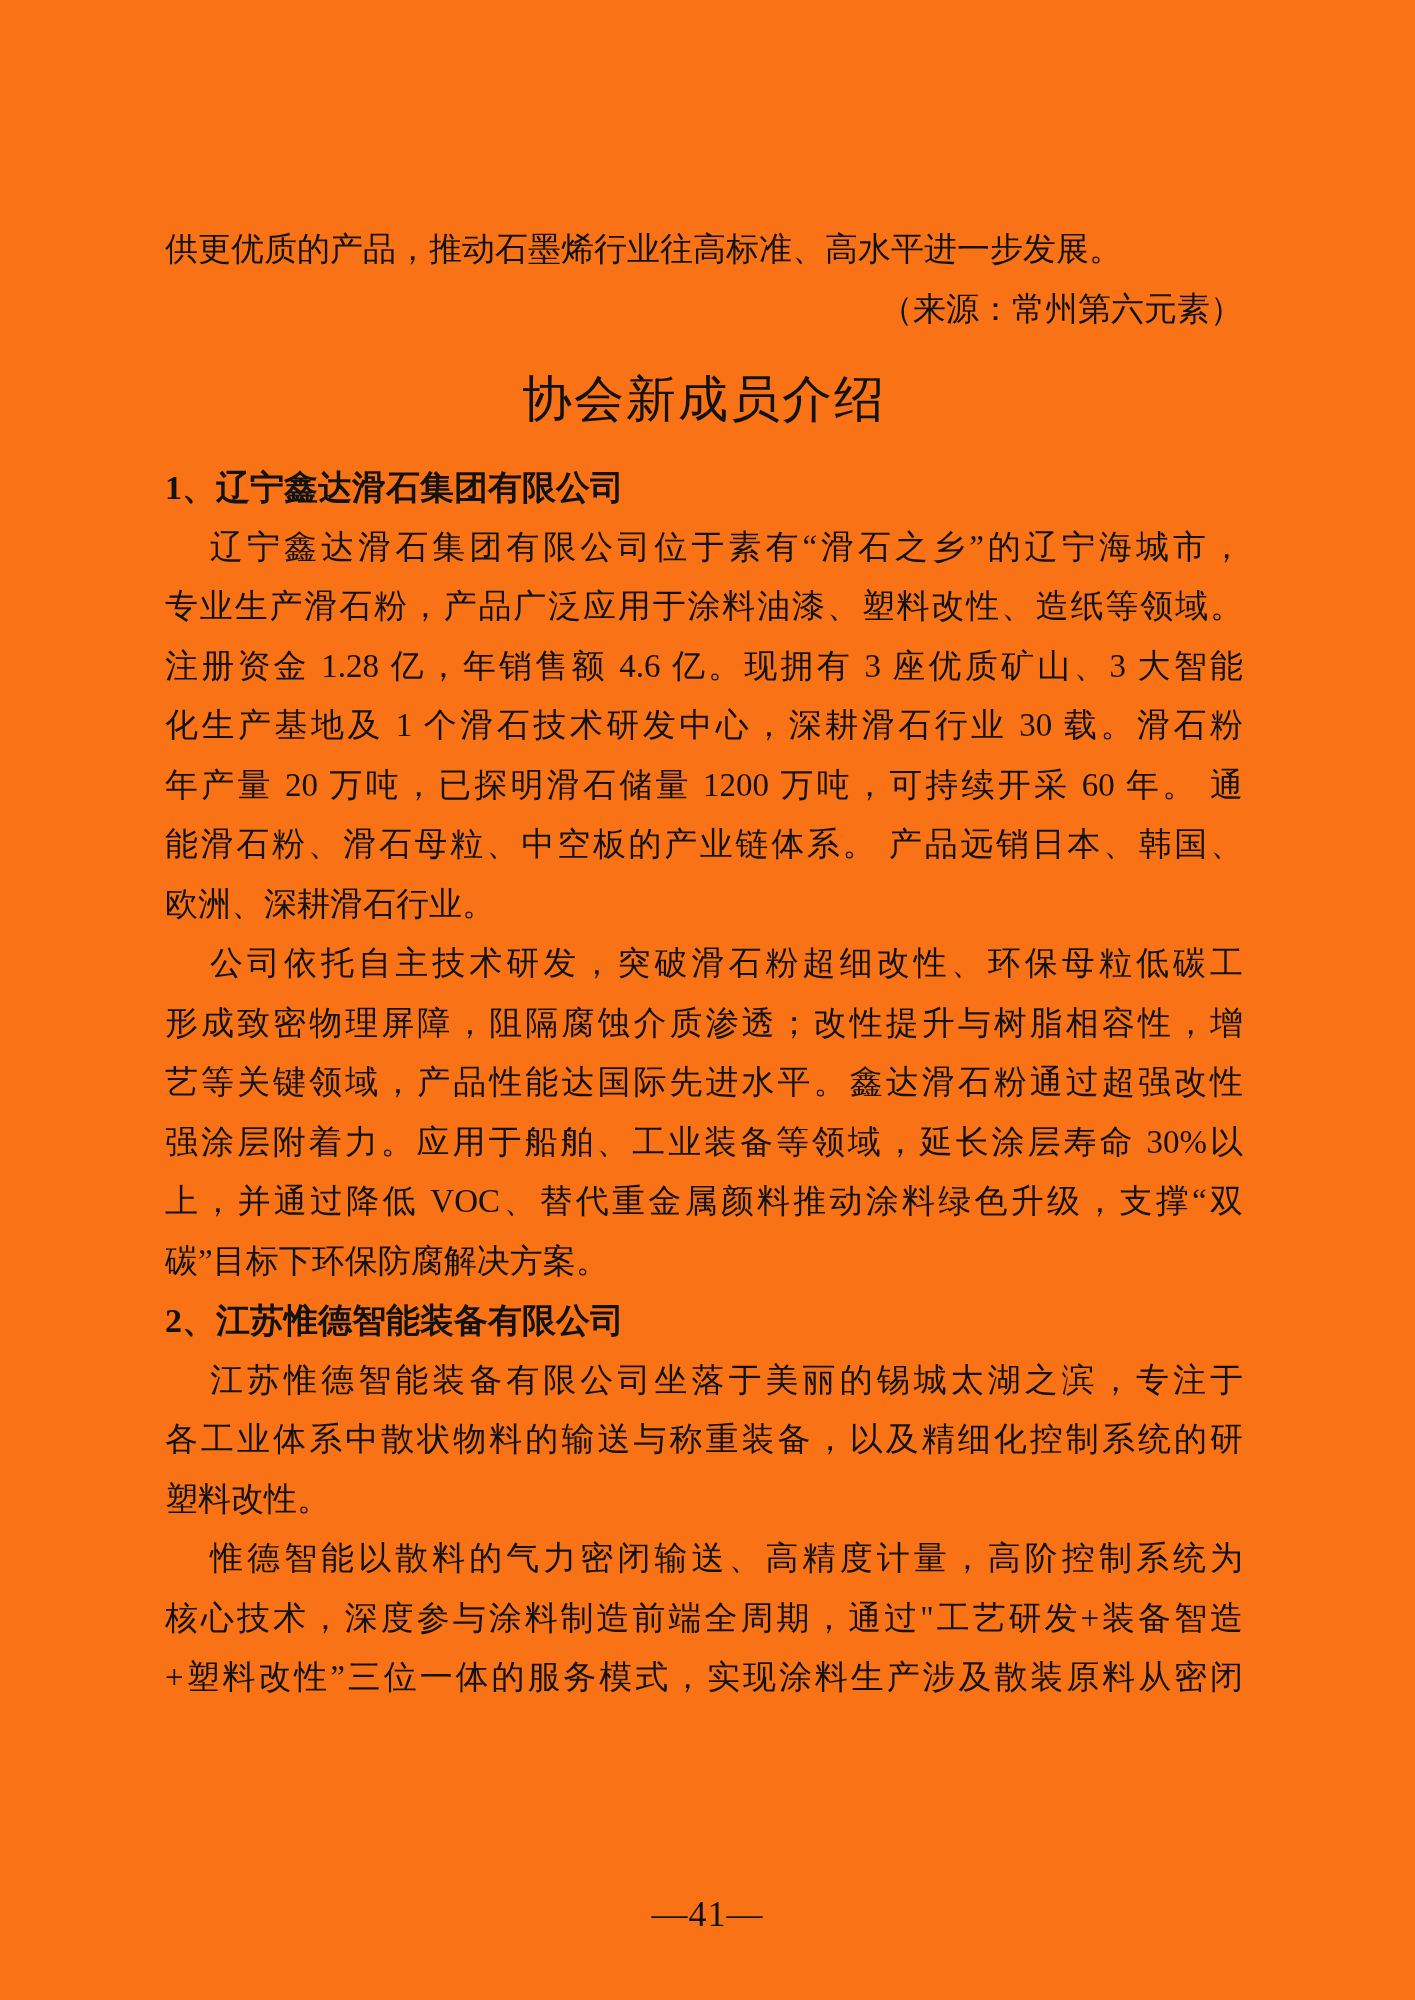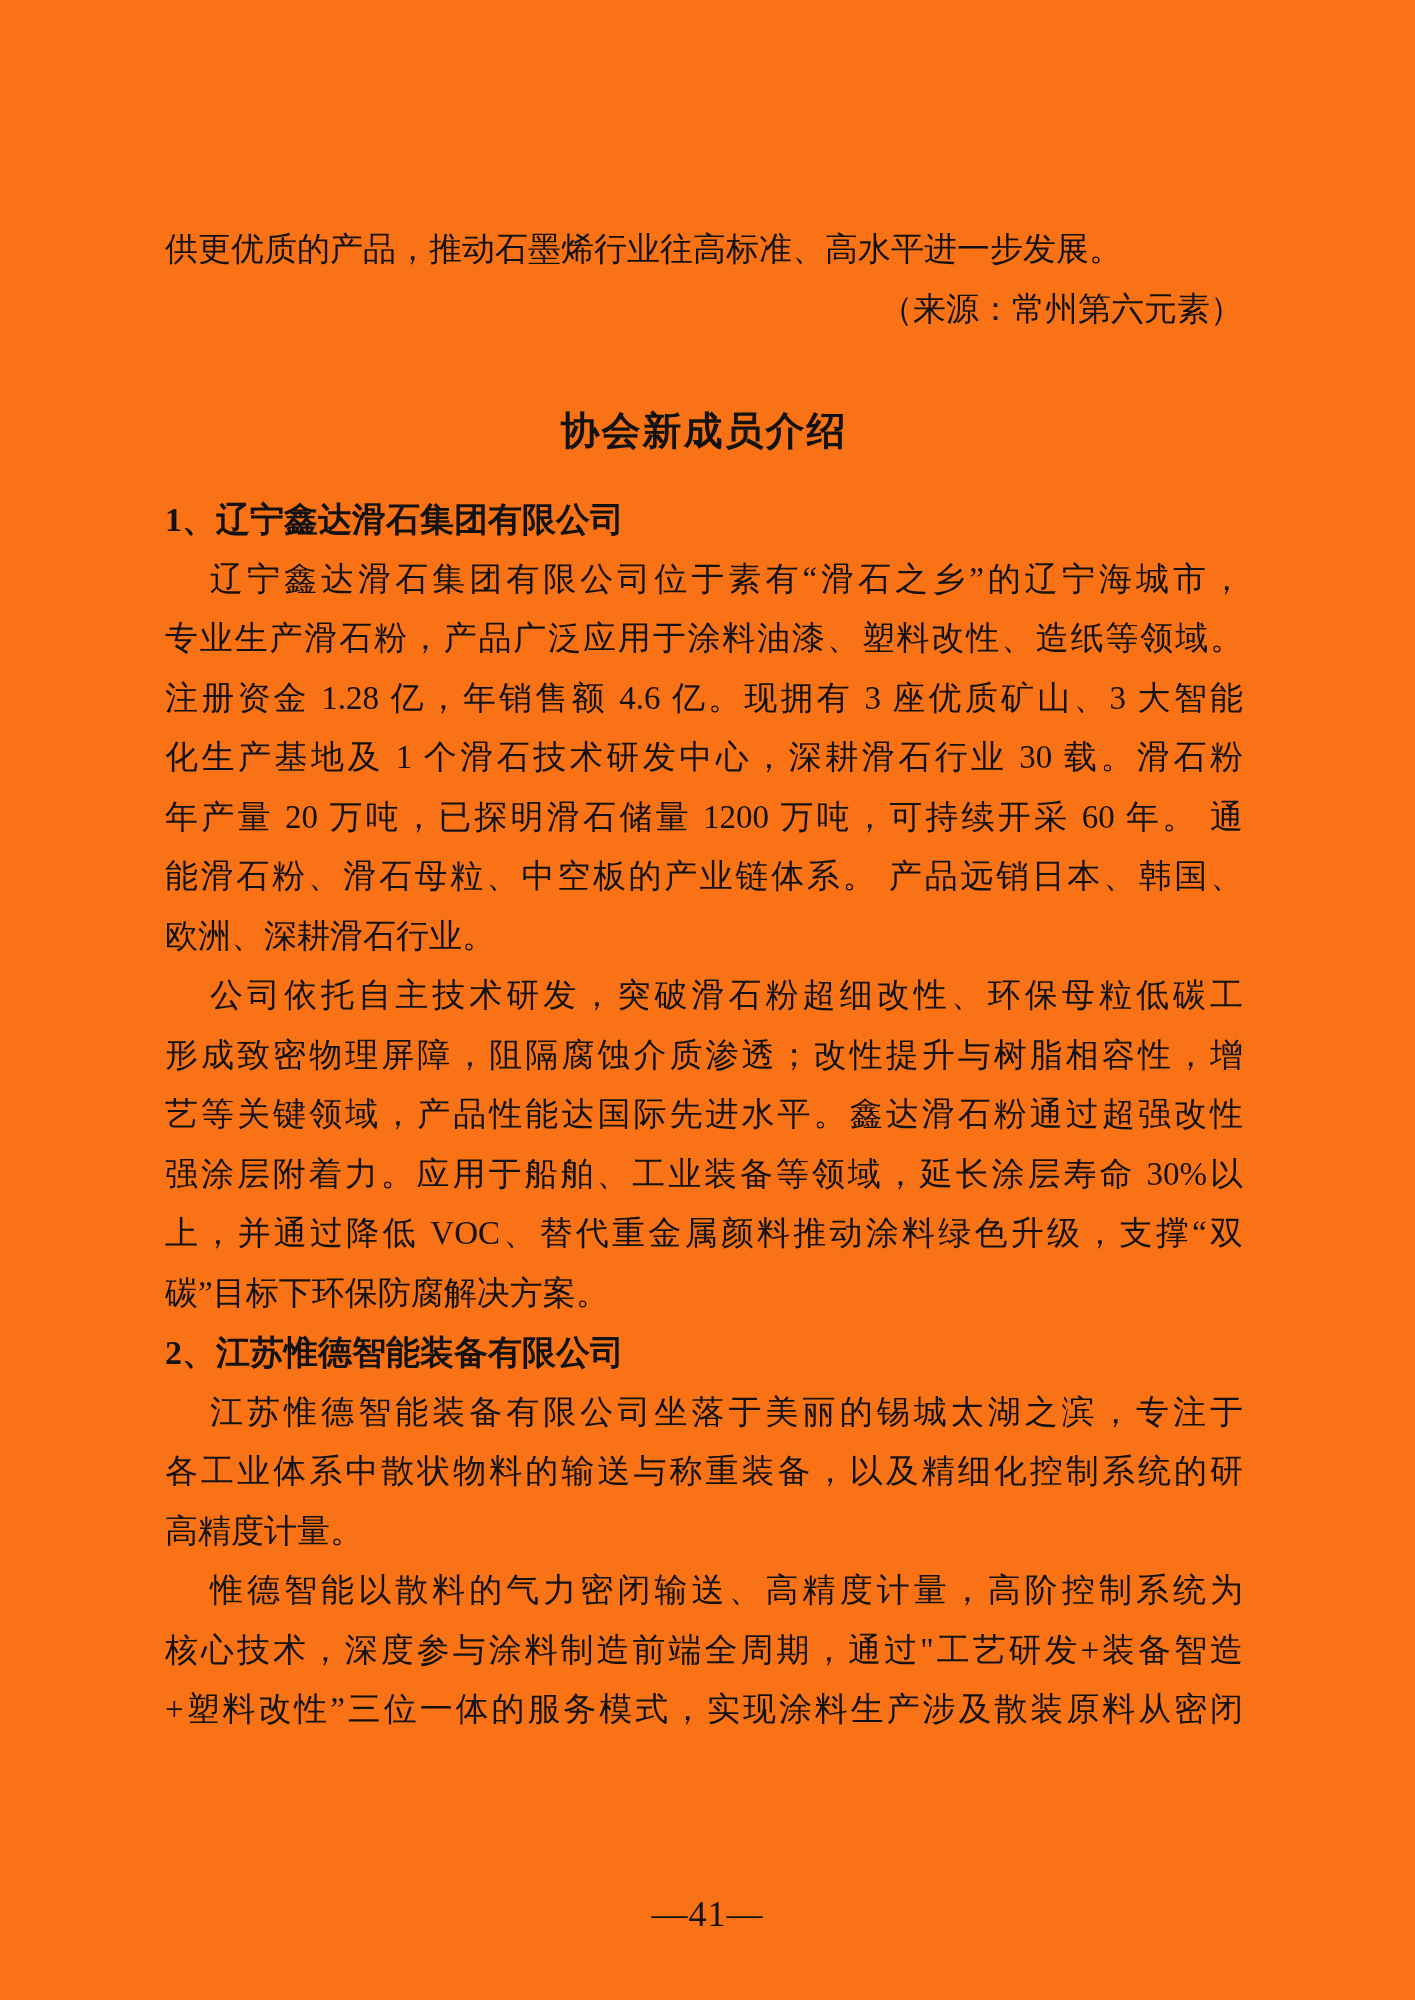--- a/index.html
+++ b/index.html
@@ -42,25 +42,25 @@
   }
   .line.left {
     text-align: left;
     text-align-last: left;
   }
   .line.right {
     text-align: left;
     text-align-last: right;
   }
   .doc-title {
-    margin-top: 60px;
+    margin-top: 28px;
     height: 64px;
     line-height: 64px;
-    font-size: 39px;
-    font-weight: bold;
+    font-size: 50px;
+    font-weight: normal;
     text-align: center;
     text-align-last: center;
     letter-spacing: 2px;
     overflow: hidden;
   }
   .section-heading {
     font-size: 34px;
     font-weight: bold;
     line-height: 59.5px;
     height: 59.5px;
@@ -111,21 +111,21 @@
       <div class="line fill">强涂层附着力。应用于船舶、工业装备等领域，延长涂层寿命 30%以</div>
       <div class="line fill">上，并通过降低 VOC、替代重金属颜料推动涂料绿色升级，支撑“双</div>
       <div class="line left">碳”目标下环保防腐解决方案。</div>
     </div>
 
     <div class="section-heading">2、江苏惟德智能装备有限公司</div>
 
     <div>
       <div class="line first fill">江苏惟德智能装备有限公司坐落于美丽的锡城太湖之滨，专注于</div>
       <div class="line fill">各工业体系中散状物料的输送与称重装备，以及精细化控制系统的研</div>
-      <div class="line left">高精度计量。</div>
+      <div class="line left">塑料改性。</div>
     </div>
 
     <div>
       <div class="line first fill">惟德智能以散料的气力密闭输送、高精度计量，高阶控制系统为</div>
       <div class="line fill">核心技术，深度参与涂料制造前端全周期，通过"工艺研发+装备智造</div>
       <div class="line fill">+塑料改性”三位一体的服务模式，实现涂料生产涉及散装原料从密闭</div>
     </div>
 
   </div>
 

